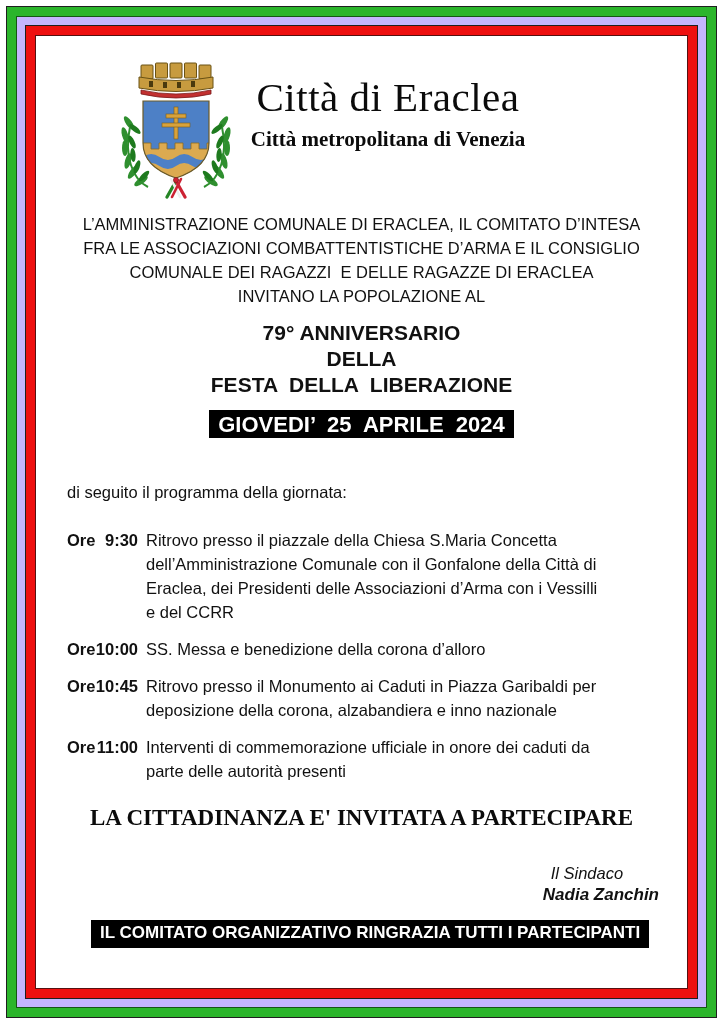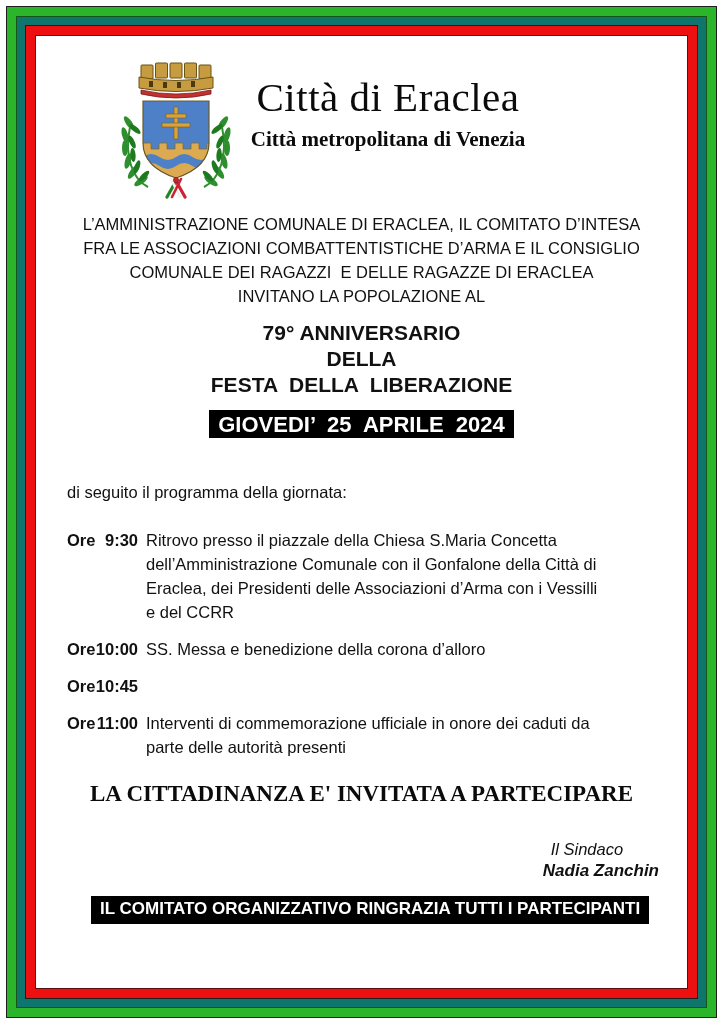--- a/index.html
+++ b/index.html
@@ -2,21 +2,21 @@
 <html style="--flag-green: #2bb52b; --flag-red: #ee1010; --banner-bg: #000000; --banner-text: #ffffff; --shield-blue: #4d80c6; --shield-gold: #dcaa50; --laurel-green: #2f8f2f;"><head>
 <meta charset="utf-8">
 <style>
   html,body{margin:0;padding:0;background:#fff;}
   .page{
     position:relative;width:723px;height:1024px;background:#fff;
     font-family:"Liberation Sans", sans-serif;color:#111;overflow:hidden;
   }
   
   .frame-green{position:absolute;inset:6px;background:var(--flag-green,#2bb52b);border:1px solid #1f1f1f;}
-  .frame-white{position:absolute;inset:9px;background:#0f766e;border:1px solid #155515;}
+  .frame-white{position:absolute;inset:9px;background:#c4b5fd;border:1px solid #155515;}
   .frame-red{position:absolute;inset:8px;background:var(--flag-red,#ee1010);border:1px solid #1f1f1f;}
   .content{position:absolute;inset:9px;background:#ffffff;border:1px solid #551111;}
   .pre{white-space:pre-wrap;}
   
   .header{display:flex;margin-top:21px;}
   .crest-box{flex:none;margin-left:78px;width:124px;height:142px;}
   .header-text{flex:none;width:300px;text-align:center;padding-top:20px;}
   .city-title{font-family:"Liberation Serif", serif;font-weight:400;font-size:41px;line-height:1.0;letter-spacing:0.5px;color:#0b0b0b;}
   .city-subtitle{font-family:"Liberation Serif", serif;font-weight:700;font-size:21px;margin-top:9px;color:#0b0b0b;}
   
@@ -166,20 +166,24 @@
               <div class="desc-col">
                 <div class="pre">SS. Messa e benedizione della corona d’alloro</div>
               </div>
             </div>
 
             <div class="schedule-item">
               <div class="time-col">
                 <span>Ore</span>
                 <span>10:45</span>
               </div>
+              <div class="desc-col">
+                <div class="pre">Ritrovo presso il Monumento ai Caduti in Piazza Garibaldi per</div>
+                <div class="pre">deposizione della corona, alzabandiera e inno nazionale</div>
+              </div>
             </div>
 
             <div class="schedule-item">
               <div class="time-col">
                 <span>Ore</span>
                 <span>11:00</span>
               </div>
               <div class="desc-col">
                 <div class="pre">Interventi di commemorazione ufficiale in onore dei caduti da</div>
                 <div class="pre">parte delle autorità presenti</div>

